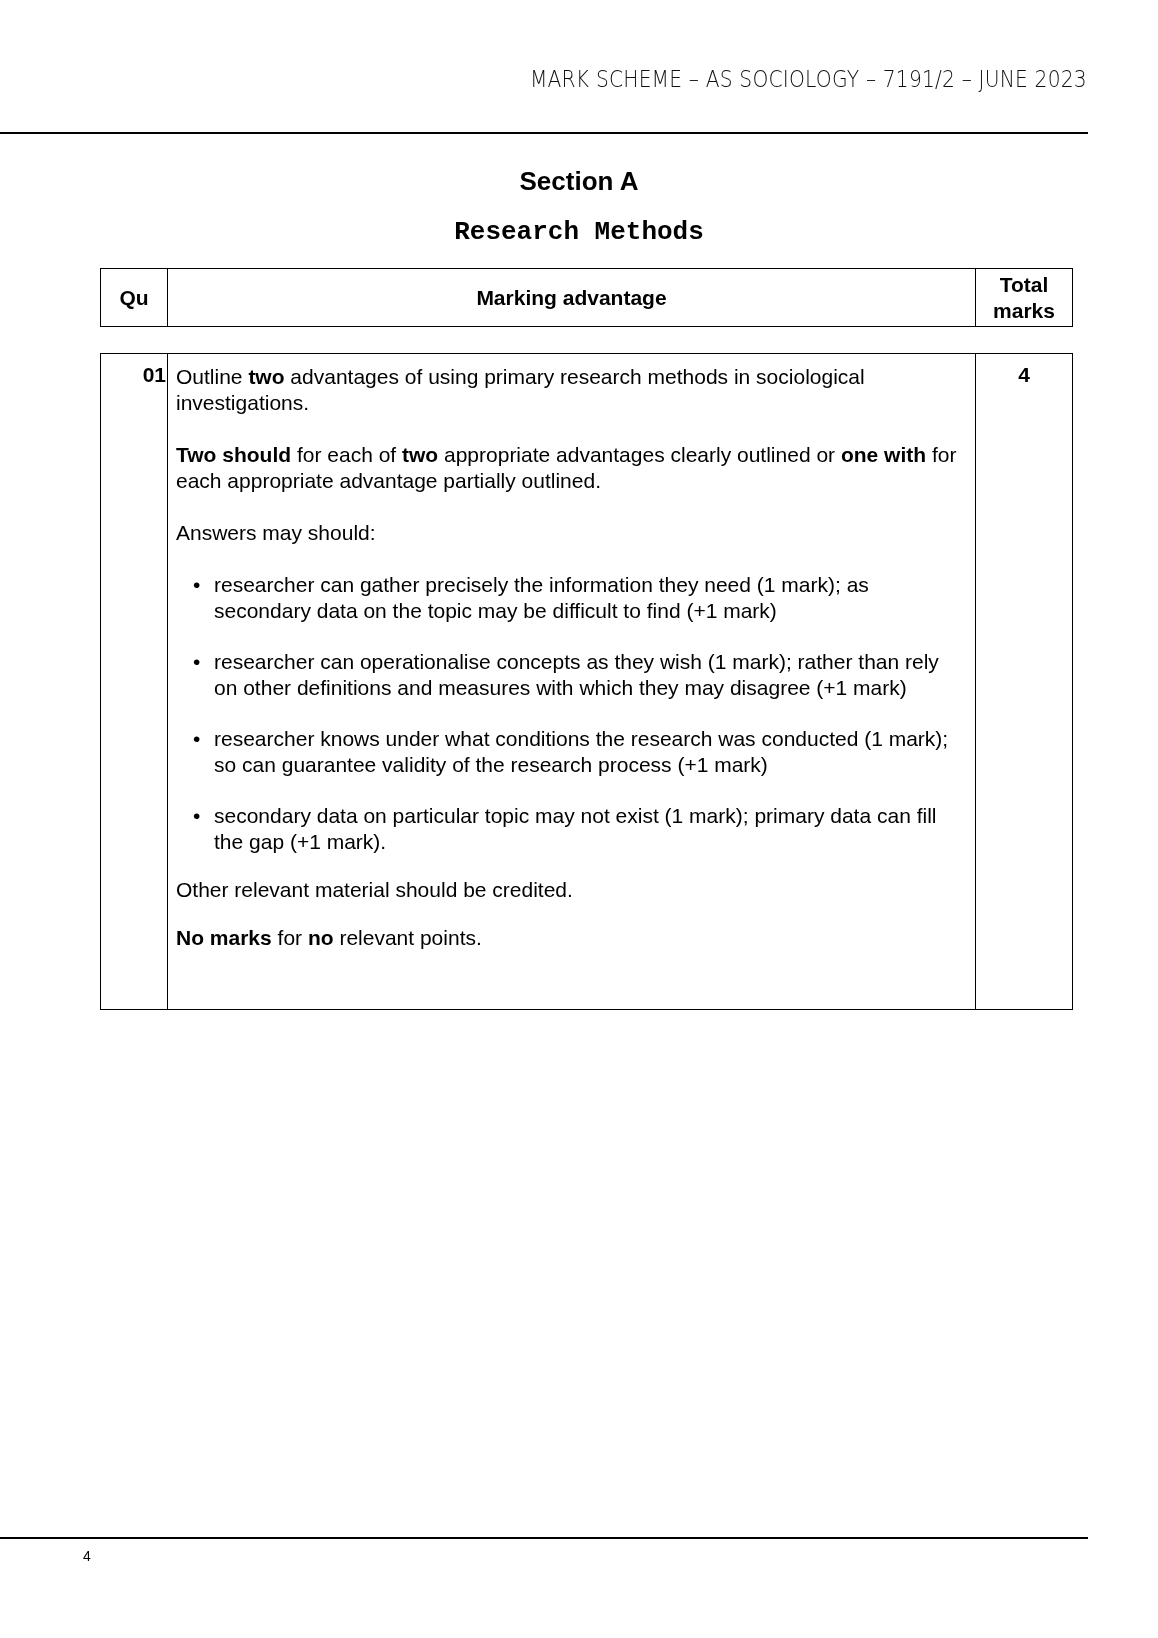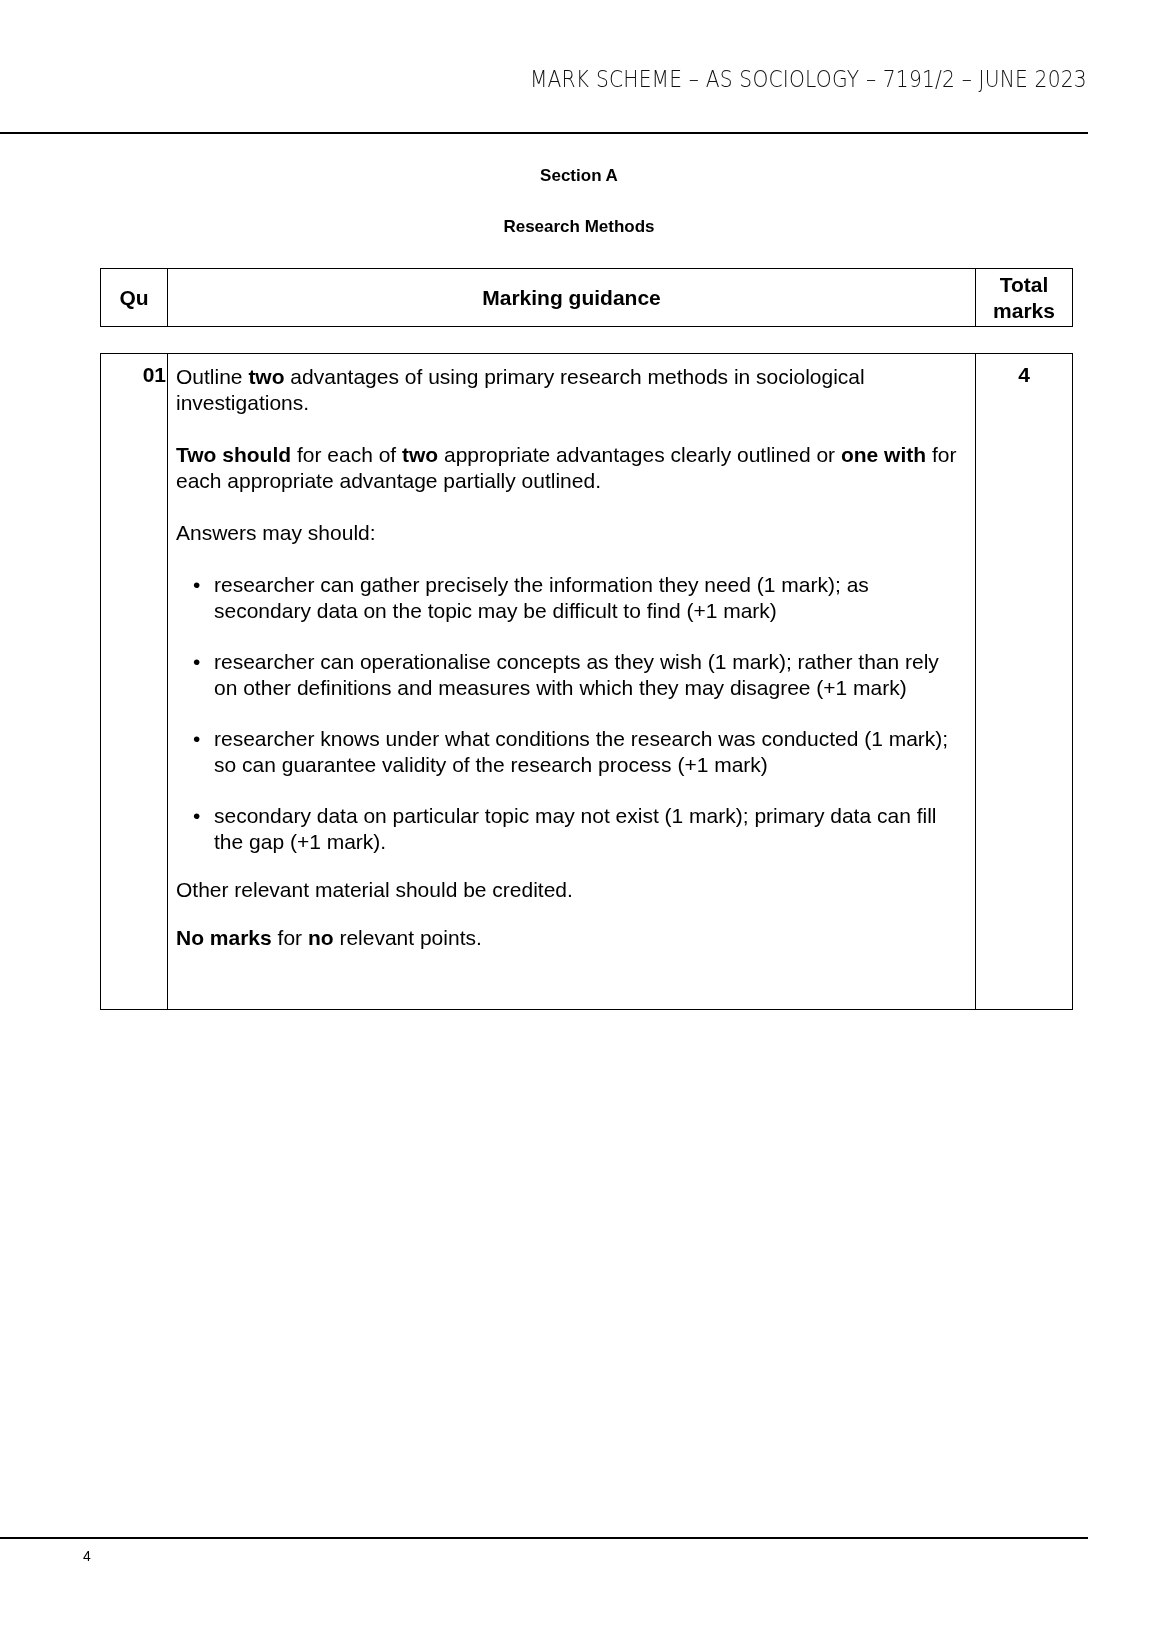--- a/index.html
+++ b/index.html
@@ -4,23 +4,23 @@
 <style>
   html, body { margin: 0; padding: 0; background: #ffffff; }
   body { width: 1158px; height: 1638px; position: relative; overflow: hidden;
          font-family: "Liberation Sans", sans-serif; color: #000; }
   .run-header { position: absolute; right: 71px; top: 66px; font-family: "DejaVu Sans", sans-serif;
                 font-size: 23px; font-weight: 300; letter-spacing: 0.2px; transform: scaleX(0.88);
                 transform-origin: right center; color: #111; }
   .hline { position: absolute; left: 0; height: 1.5px; background: #000; }
   .hline.top { top: 132px; width: 1088px; }
   .hline.bottom { top: 1537px; width: 1088px; }
-  .section-title { position: absolute; left: 0; width: 1158px; text-align: center; font-weight: bold; font-size: 17px; }
+  .section-title { position: absolute; left: 0; width: 1158px; text-align: center; font-weight: bold; font-size: 26px; }
   .section-title.a { top: 166px; }
-  .section-title.b { top: 217px; }
+  .section-title.b { top: 217px; font-family: Liberation Mono, monospace; }
   table { position: absolute; border-collapse: collapse; left: 100px; width: 973px; }
   td, th { border: 1.5px solid #000; vertical-align: top; font-size: 21px; line-height: 26px; }
   .hdr { top: 268px; height: 59px; border-radius: 20px; }
   .hdr th { font-weight: bold; vertical-align: middle; text-align: center; }
   .col-qu { width: 64px; }
   .col-total { width: 94px; margin-top: 32px; }
   .body-tbl { top: 353px; }
   .body-tbl td.qu { text-align: right; font-weight: bold; padding-top: 8px; }
   .body-tbl td.total { text-align: center; font-weight: bold; padding-top: 8px; }
   .body-tbl td.guide { padding: 10px 10px 32px 8px; height: 590px; }
@@ -36,21 +36,21 @@
 <div class="run-header">MARK SCHEME – AS SOCIOLOGY – 7191/2 – JUNE 2023</div>
 <div class="hline top"></div>
 
 <div class="section-title a">Section A</div>
 <div class="section-title b">Research Methods</div>
 
 <table class="hdr">
   <tbody>
       <tr>
     <th class="col-qu">Qu</th>
-    <th>Marking guidance</th>
+    <th>Marking advantage</th>
     <th class="col-total">
       <span>Total</span><br>
       <span>marks</span>
     </th>
   </tr>
 </tbody>
   </table>
 
 <table class="body-tbl">
   <tbody>

